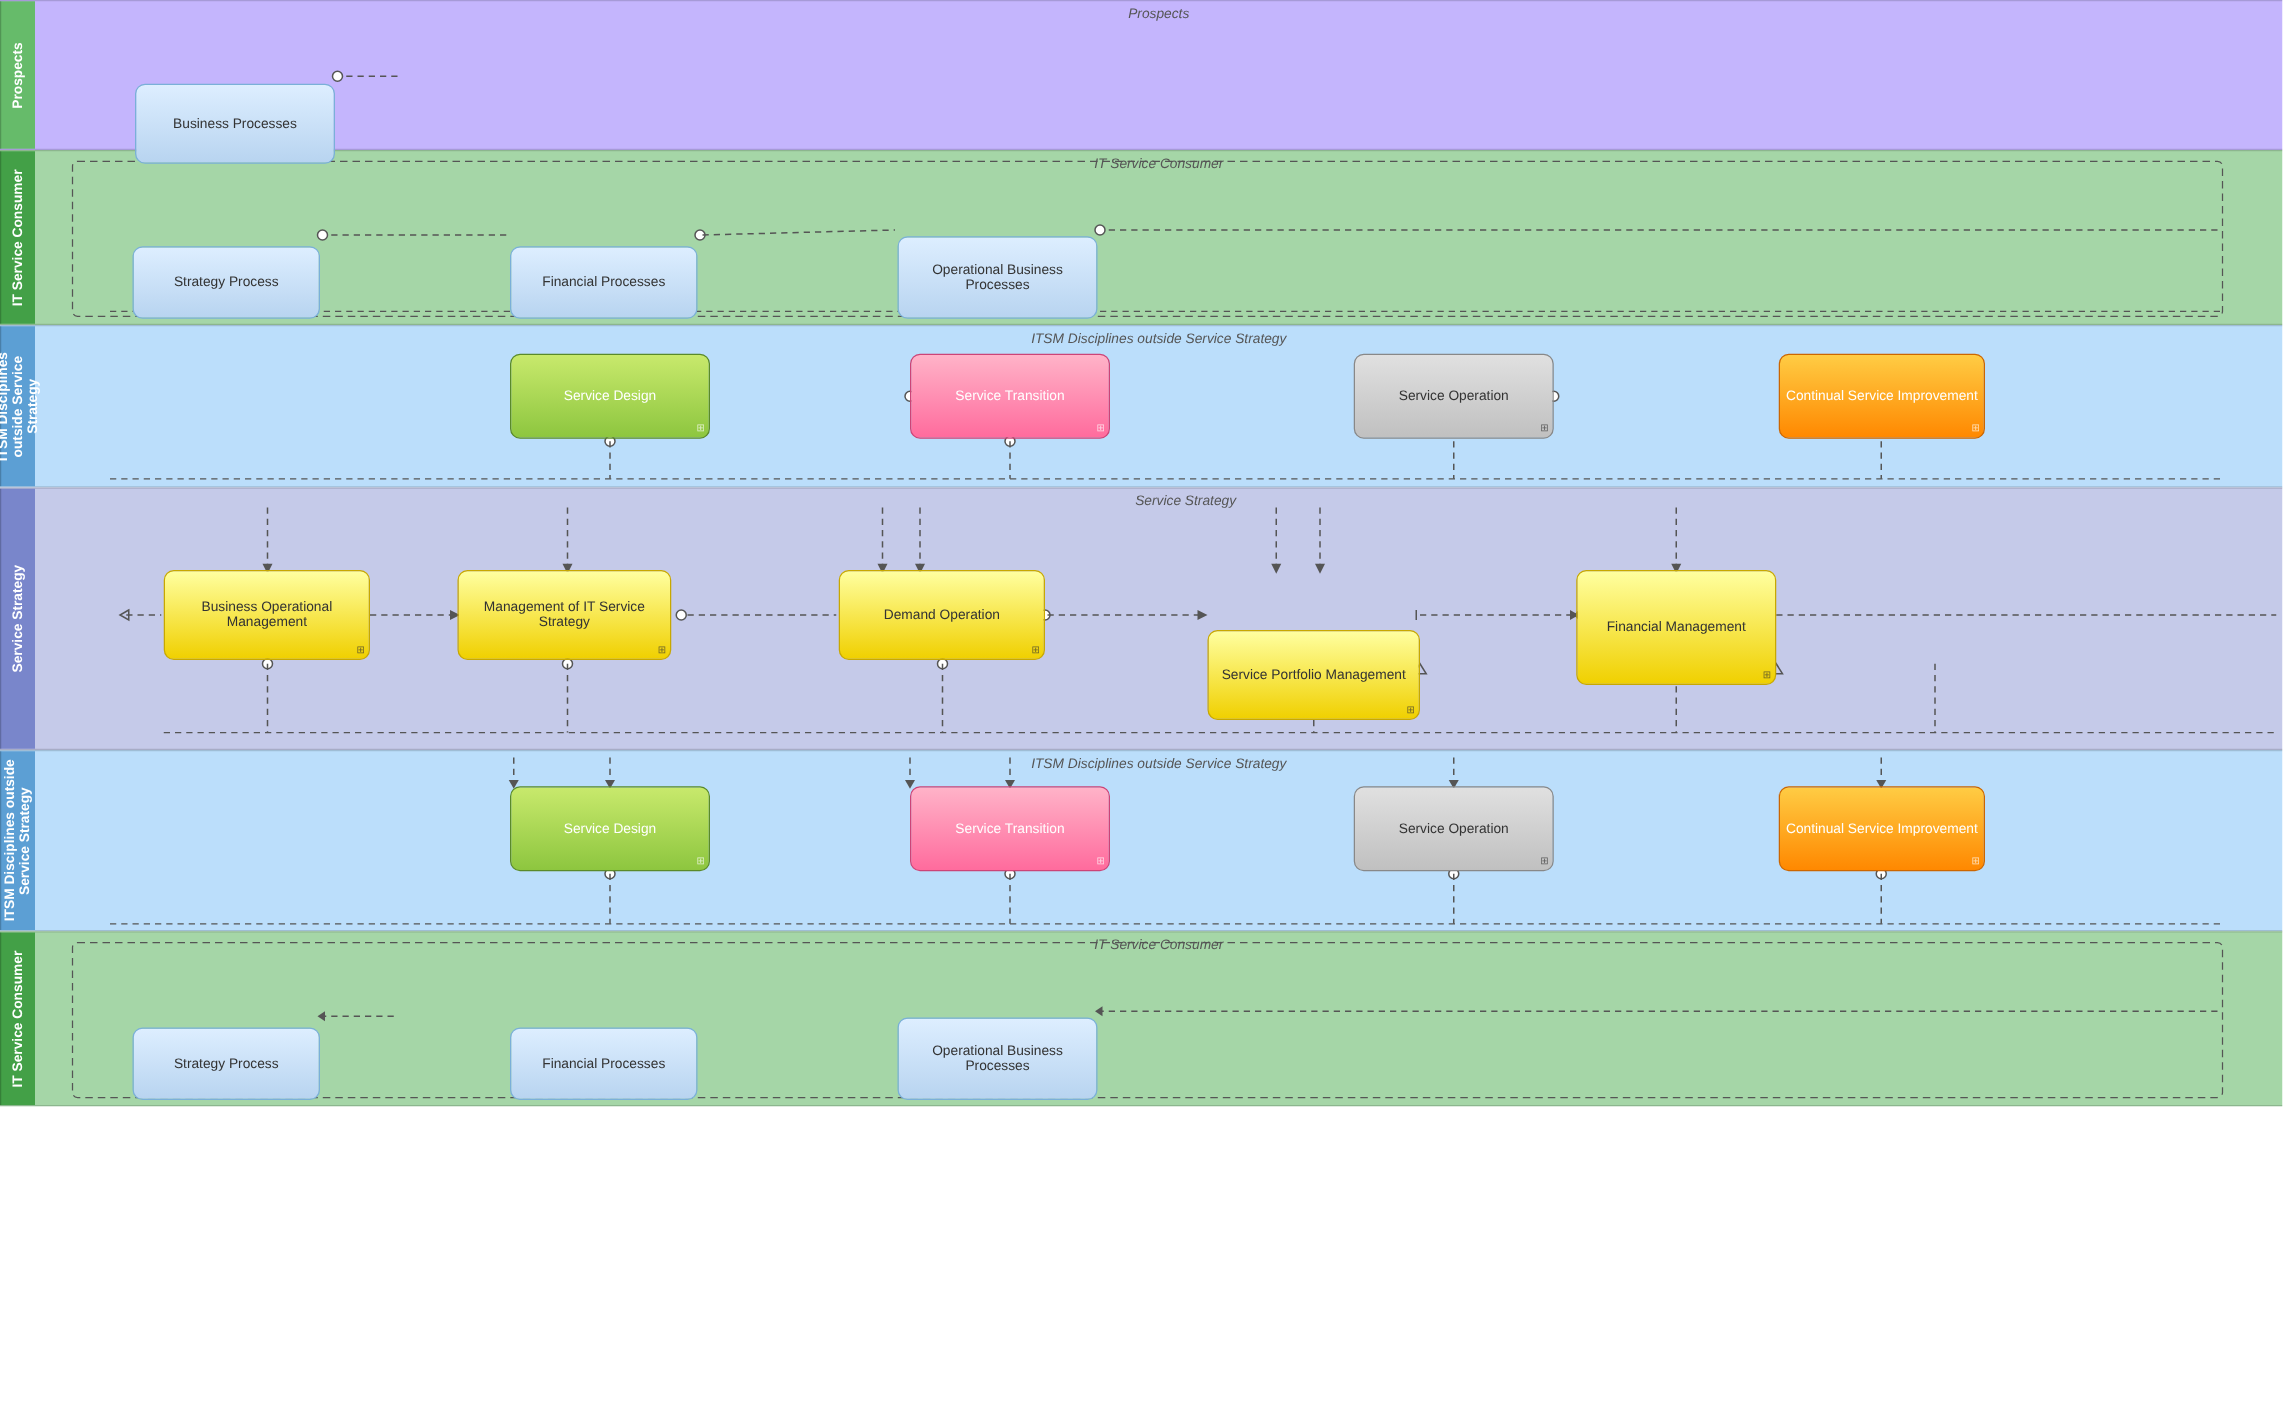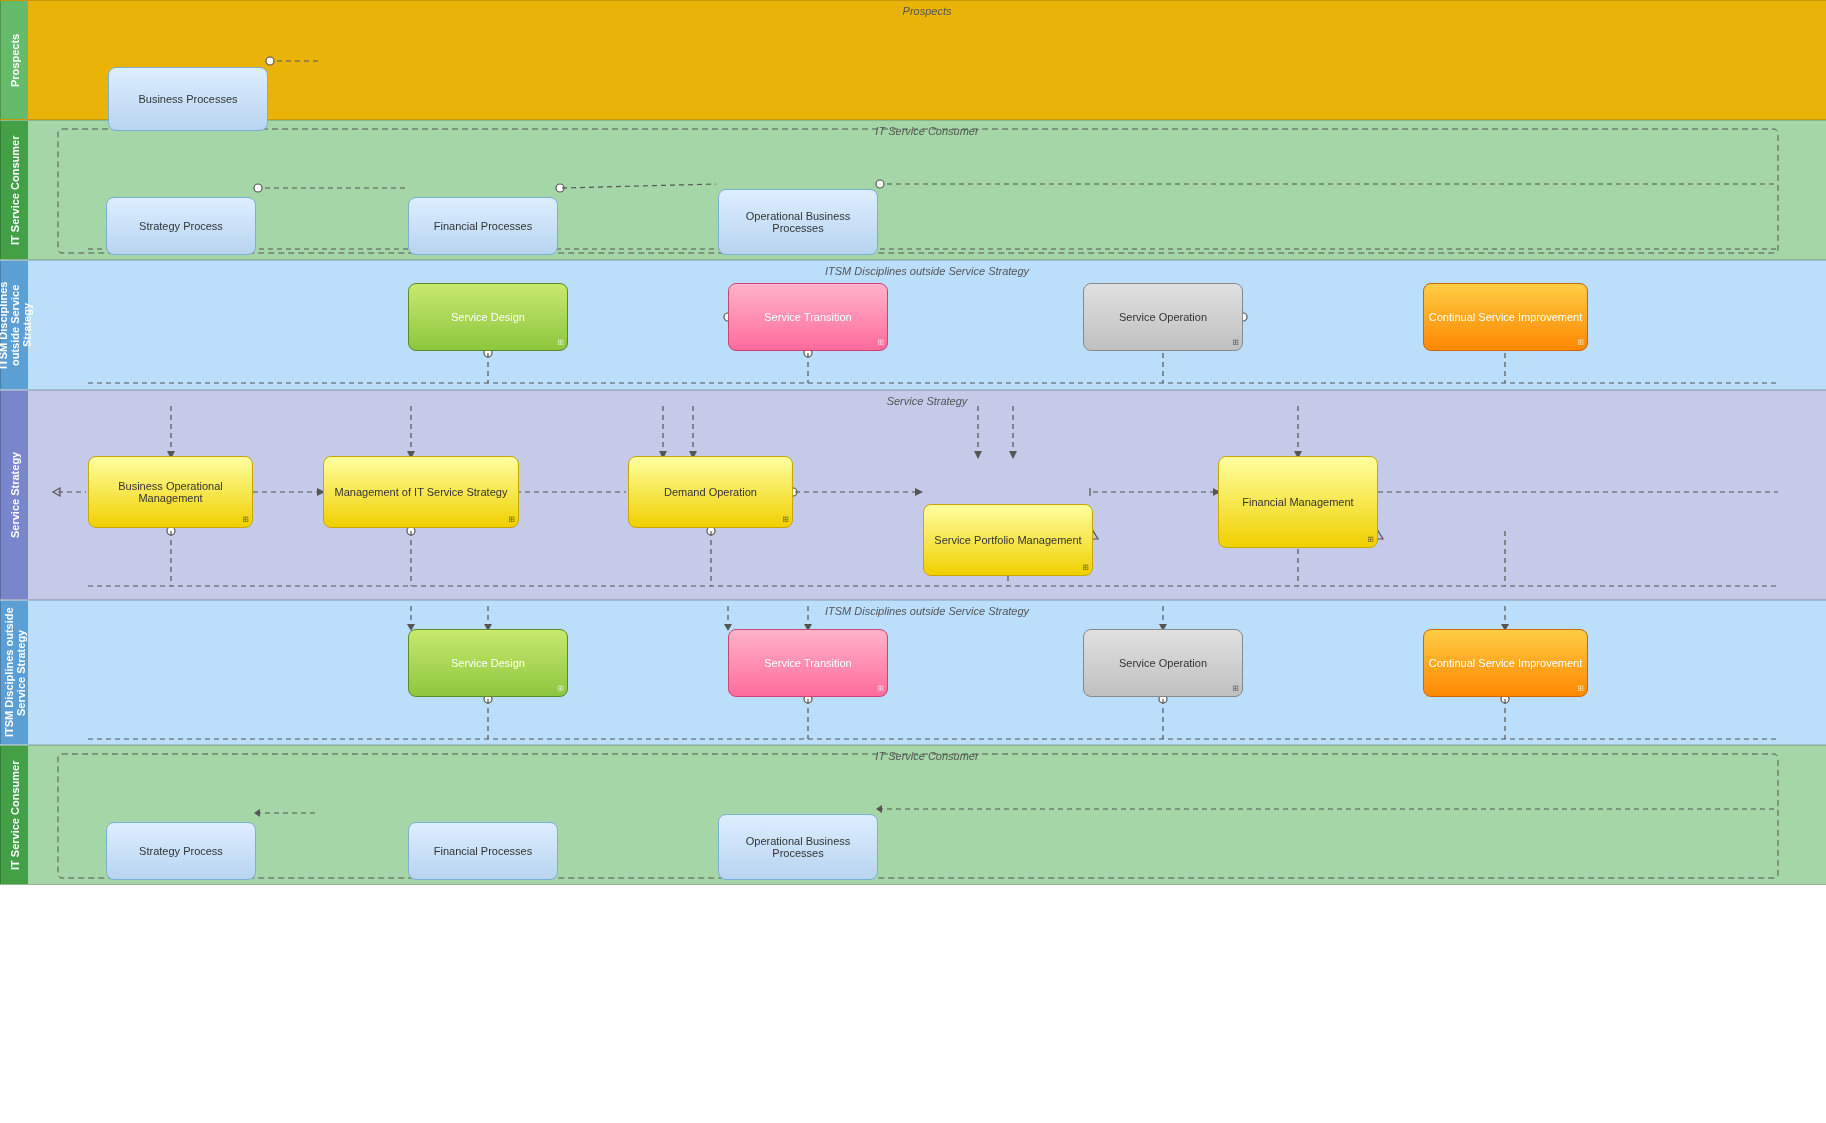--- a/index.html
+++ b/index.html
@@ -47,24 +47,24 @@
       left: 50%;
       transform: translateX(-50%);
       font-size: 11px;
       color: #555;
       font-style: italic;
       white-space: nowrap;
       z-index: 3;
     }
 
     
-    .row-prospects { background: #eab308; }
+    .row-prospects { background: #c4b5fd; }
     .row-it-consumer-1 { background: #a5d6a7; }
     .row-itsm-outside-1 { background: #bbdefb; }
-    .row-service-strategy { background: #c5cae9; }
+    .row-service-strategy { background: #c5cae9; gap: 43px; }
     .row-itsm-outside-2 { background: #bbdefb; }
     .row-it-consumer-2 { background: #a5d6a7; }
 
     .label-prospects { background: #66bb6a; color: #fff; }
     .label-it-consumer { background: #43a047; color: #fff; }
     .label-itsm-outside { background: #5c9fd4; color: #fff; }
     .label-service-strategy { background: #7986cb; color: #fff; }
 
     
     .node {
@@ -259,21 +259,21 @@
   <div class="swimlane row-service-strategy border-row" style="height:210px;">
     <div class="swimlane-label label-service-strategy">
       <span>Service Strategy</span>
     </div>
     <div class="swimlane-content" style="position:relative;">
       <span class="swimlane-title">Service Strategy</span>
       <div class="node node-yellow" style="left:60px;top:65px;width:165px;height:72px;">
         <span>Business Operational Management</span>
         <span class="node-expand">⊞</span>
       </div>
-      <div class="node node-yellow" style="left:295px;top:65px;width:196px;height:72px;">
+      <div class="node node-yellow" style="left:295px;top:65px;width:171px;height:72px;">
         <span>Management of IT Service Strategy</span>
         <span class="node-expand">⊞</span>
       </div>
       <div class="node node-yellow" style="left:600px;top:65px;width:165px;height:72px;">
         <span>Demand Operation</span>
         <span class="node-expand">⊞</span>
       </div>
       <div class="node node-yellow" style="left:895px;top:65px;width:170px;height:72px;margin-top:48px;">
         <span>Service Portfolio Management</span>
         <span class="node-expand">⊞</span>

